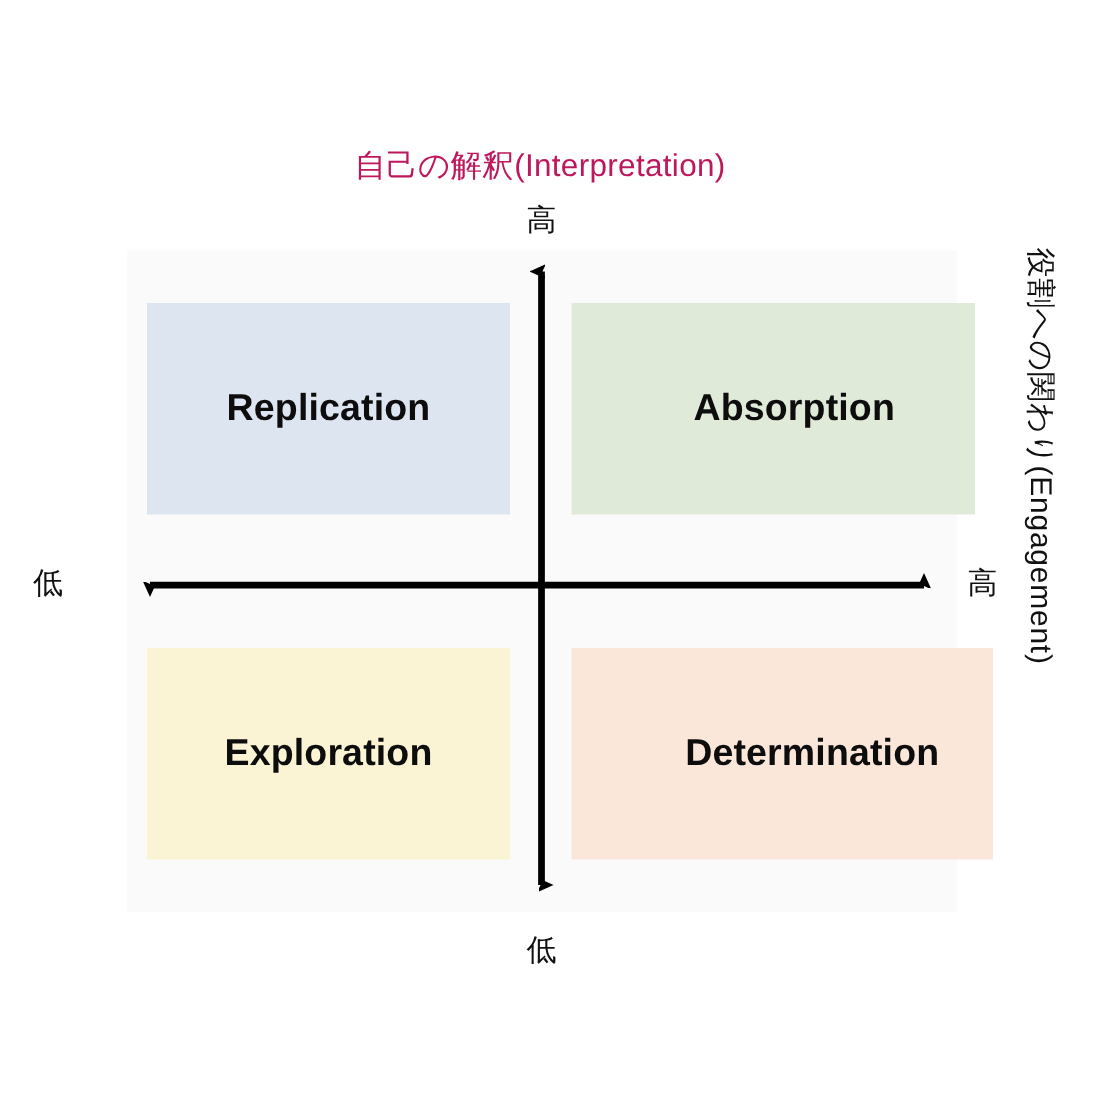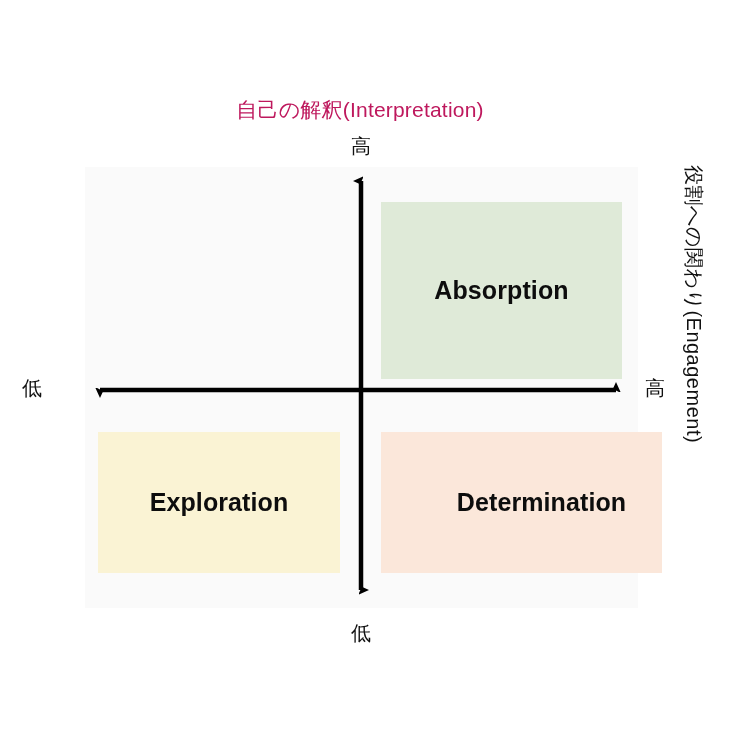--- a/index.html
+++ b/index.html
@@ -110,31 +110,34 @@
   }
   .quad-label {
     font-size: 25px;
     font-weight: 700;
     color: #0d0d0d;
     letter-spacing: 0.1px;
     white-space: nowrap;
   }
 
   .quad-tl { left: 98px;  top: 202px; width: 242px; height: 141px; }
-  .quad-tr { left: 381px; top: 202px; width: 241px; height: 177px; }
+  .quad-tr { left: 381px; top: 202px; width: 241px; height: 141px; padding-left: 28px; }
   .quad-bl { left: 98px;  top: 432px; width: 242px; height: 141px; }
   .quad-br { left: 381px; top: 432px; width: 241px; height: 141px; padding-left: 40px; }
 </style>
 </head>
 <body>
 
 <div id="canvas" style="background: rgb(255, 255, 255);">
 
   <div class="plot-bg" style="background: rgb(250, 250, 250);"></div>
 
+  <div class="quad quad-tl" style="background: rgb(220, 229, 240);">
+    <span class="quad-label">Replication</span>
+  </div>
 
   <div class="quad quad-tr" style="background: rgb(223, 234, 216);">
     <span class="quad-label">Absorption</span>
   </div>
 
   <div class="quad quad-bl" style="background: rgb(250, 243, 212);">
     <span class="quad-label">Exploration</span>
   </div>
 
   <div class="quad quad-br" style="background: rgb(251, 231, 218);">

